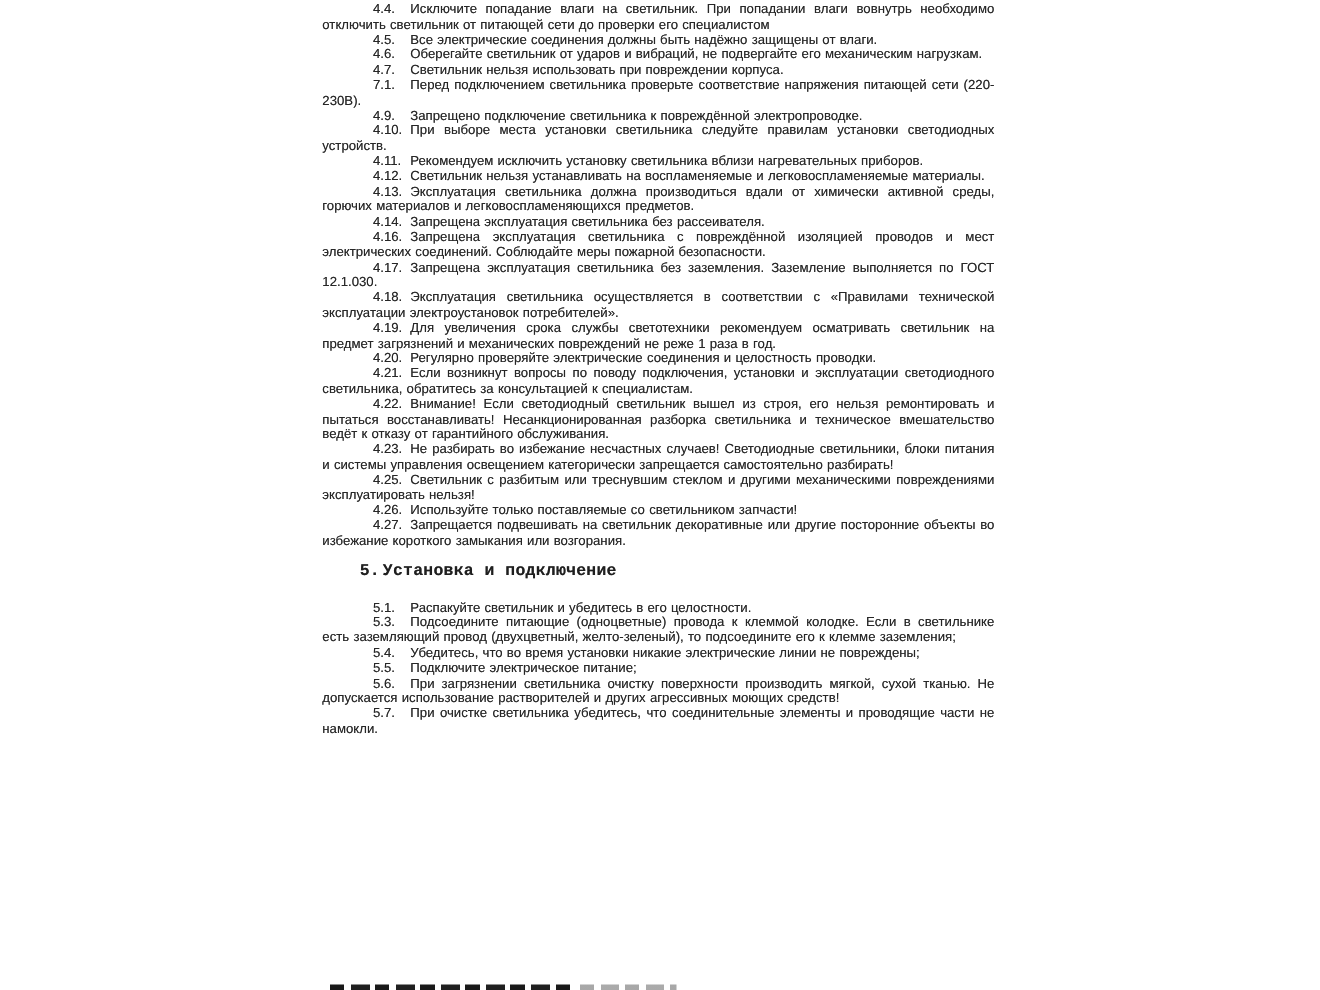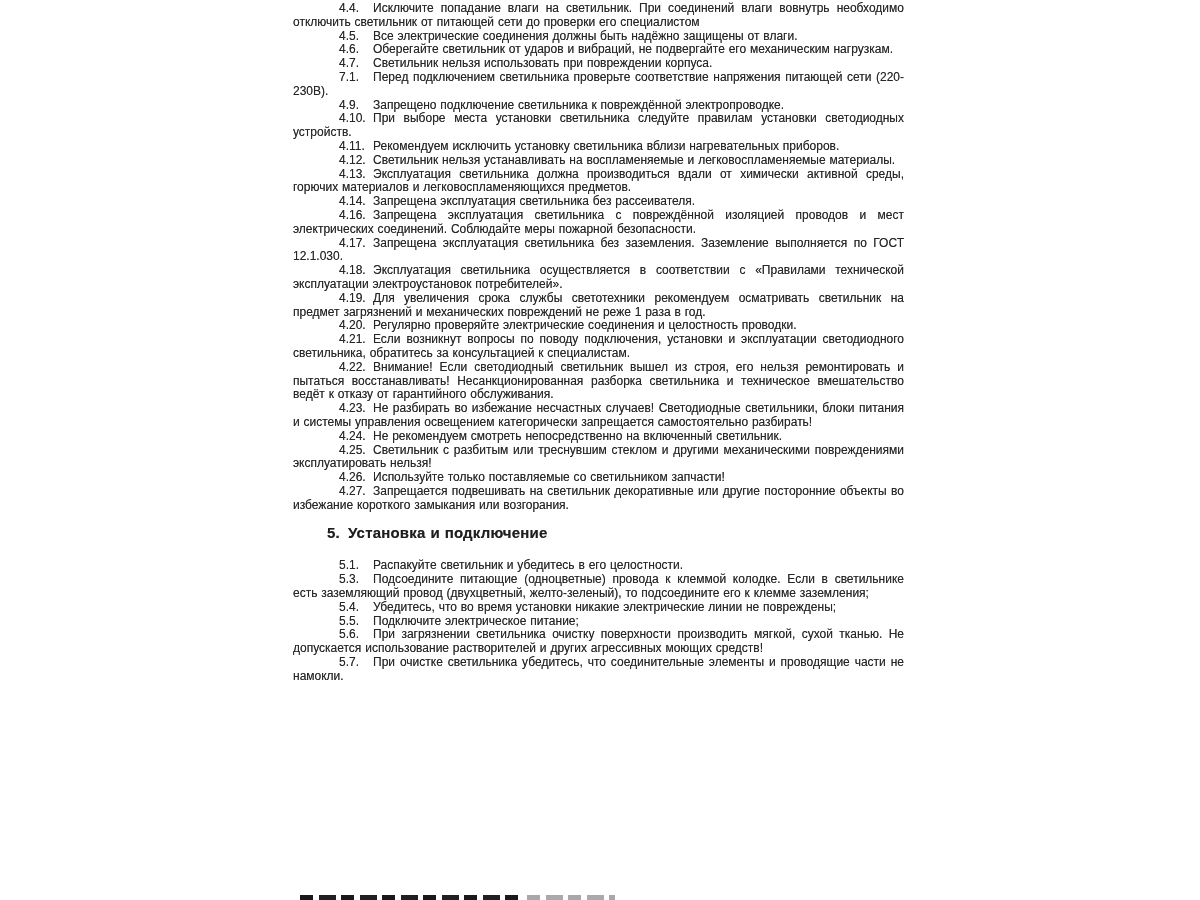--- a/index.html
+++ b/index.html
@@ -10,59 +10,58 @@
   .page{
     position:absolute;left:293px;top:2px;width:611px;
     color:#272727;font-size:12px;line-height:13.8px;
     text-shadow:0 0 .4px rgba(20,20,20,.55);
     word-spacing:.5px;
   }
   p.item{margin:0;text-align:justify;}
   .num{display:inline-block;width:80px;padding-left:46px;box-sizing:border-box;}
   h2.heading{
     font-size:15px;line-height:20px;font-weight:bold;
-    margin:11px 0 16px 0;color:#1f1f1f;letter-spacing:.2px;
+    margin:11px 0 16px 0;color:#1f1f1f;letter-spacing:.2px;font-family:Liberation Mono, monospace;
   }
   .hnum{display:inline-block;width:55px;padding-left:34px;box-sizing:border-box;}
   .cutoff{
     position:absolute;bottom:0;height:5px;
     background:repeating-linear-gradient(90deg,
       #191919 0px, #191919 13px,
       rgba(0,0,0,0) 13px, rgba(0,0,0,0) 19px,
       #202020 19px, #202020 36px,
       rgba(0,0,0,0) 36px, rgba(0,0,0,0) 41px);
   }
   .cutoff.strong{left:300px;width:222px;}
   .cutoff.faint{left:527px;width:88px;opacity:.38;}
 </style>
 </head>
 <body>
 
 <div class="page">
 
-  <p class="item"><span class="num">4.4.</span><span>Исключите попадание влаги на светильник. При соединений влаги вовнутрь необходимо отключить светильник от питающей сети до проверки его специалистом</span></p>
+  <p class="item"><span class="num">4.4.</span><span>Исключите попадание влаги на светильник. При попадании влаги вовнутрь необходимо отключить светильник от питающей сети до проверки его специалистом</span></p>
   <p class="item"><span class="num">4.5.</span><span>Все электрические соединения должны быть надёжно защищены от влаги.</span></p>
   <p class="item"><span class="num">4.6.</span><span>Оберегайте светильник от ударов и вибраций, не подвергайте его механическим нагрузкам.</span></p>
   <p class="item"><span class="num">4.7.</span><span>Светильник нельзя использовать при повреждении корпуса.</span></p>
   <p class="item"><span class="num">7.1.</span><span>Перед подключением светильника проверьте соответствие напряжения питающей сети (220-230В).</span></p>
   <p class="item"><span class="num">4.9.</span><span>Запрещено подключение светильника к повреждённой электропроводке.</span></p>
   <p class="item"><span class="num">4.10.</span><span>При выборе места установки светильника следуйте правилам установки светодиодных устройств.</span></p>
   <p class="item"><span class="num">4.11.</span><span>Рекомендуем исключить установку светильника вблизи нагревательных приборов.</span></p>
   <p class="item"><span class="num">4.12.</span><span>Светильник нельзя устанавливать на воспламеняемые и легковоспламеняемые материалы.</span></p>
   <p class="item"><span class="num">4.13.</span><span>Эксплуатация светильника должна производиться вдали от химически активной среды, горючих материалов и легковоспламеняющихся предметов.</span></p>
   <p class="item"><span class="num">4.14.</span><span>Запрещена эксплуатация светильника без рассеивателя.</span></p>
   <p class="item"><span class="num">4.16.</span><span>Запрещена эксплуатация светильника с повреждённой изоляцией проводов и мест электрических соединений. Соблюдайте меры пожарной безопасности.</span></p>
   <p class="item"><span class="num">4.17.</span><span>Запрещена эксплуатация светильника без заземления. Заземление выполняется по ГОСТ 12.1.030.</span></p>
   <p class="item"><span class="num">4.18.</span><span>Эксплуатация светильника осуществляется в соответствии с «Правилами технической эксплуатации электроустановок потребителей».</span></p>
   <p class="item"><span class="num">4.19.</span><span>Для увеличения срока службы светотехники рекомендуем осматривать светильник на предмет загрязнений и механических повреждений не реже 1 раза в год.</span></p>
   <p class="item"><span class="num">4.20.</span><span>Регулярно проверяйте электрические соединения и целостность проводки.</span></p>
   <p class="item"><span class="num">4.21.</span><span>Если возникнут вопросы по поводу подключения, установки и эксплуатации светодиодного светильника, обратитесь за консультацией к специалистам.</span></p>
   <p class="item"><span class="num">4.22.</span><span>Внимание! Если светодиодный светильник вышел из строя, его нельзя ремонтировать и пытаться восстанавливать! Несанкционированная разборка светильника и техническое вмешательство ведёт к отказу от гарантийного обслуживания.</span></p>
   <p class="item"><span class="num">4.23.</span><span>Не разбирать во избежание несчастных случаев! Светодиодные светильники, блоки питания и системы управления освещением категорически запрещается самостоятельно разбирать!</span></p>
-  <p class="item"><span class="num">4.24.</span><span>Не рекомендуем смотреть непосредственно на включенный светильник.</span></p>
   <p class="item"><span class="num">4.25.</span><span>Светильник с разбитым или треснувшим стеклом и другими механическими повреждениями эксплуатировать нельзя!</span></p>
   <p class="item"><span class="num">4.26.</span><span>Используйте только поставляемые со светильником запчасти!</span></p>
   <p class="item"><span class="num">4.27.</span><span>Запрещается подвешивать на светильник декоративные или другие посторонние объекты во избежание короткого замыкания или возгорания.</span></p>
 
   <h2 class="heading"><span class="hnum">5.</span><span>Установка и подключение</span></h2>
 
   <p class="item"><span class="num">5.1.</span><span>Распакуйте светильник и убедитесь в его целостности.</span></p>
   <p class="item"><span class="num">5.3.</span><span>Подсоедините питающие (одноцветные) провода к клеммой колодке. Если в светильнике есть заземляющий провод (двухцветный, желто-зеленый), то подсоедините его к клемме заземления;</span></p>
   <p class="item"><span class="num">5.4.</span><span>Убедитесь, что во время установки никакие электрические линии не повреждены;</span></p>
   <p class="item"><span class="num">5.5.</span><span>Подключите электрическое питание;</span></p>

